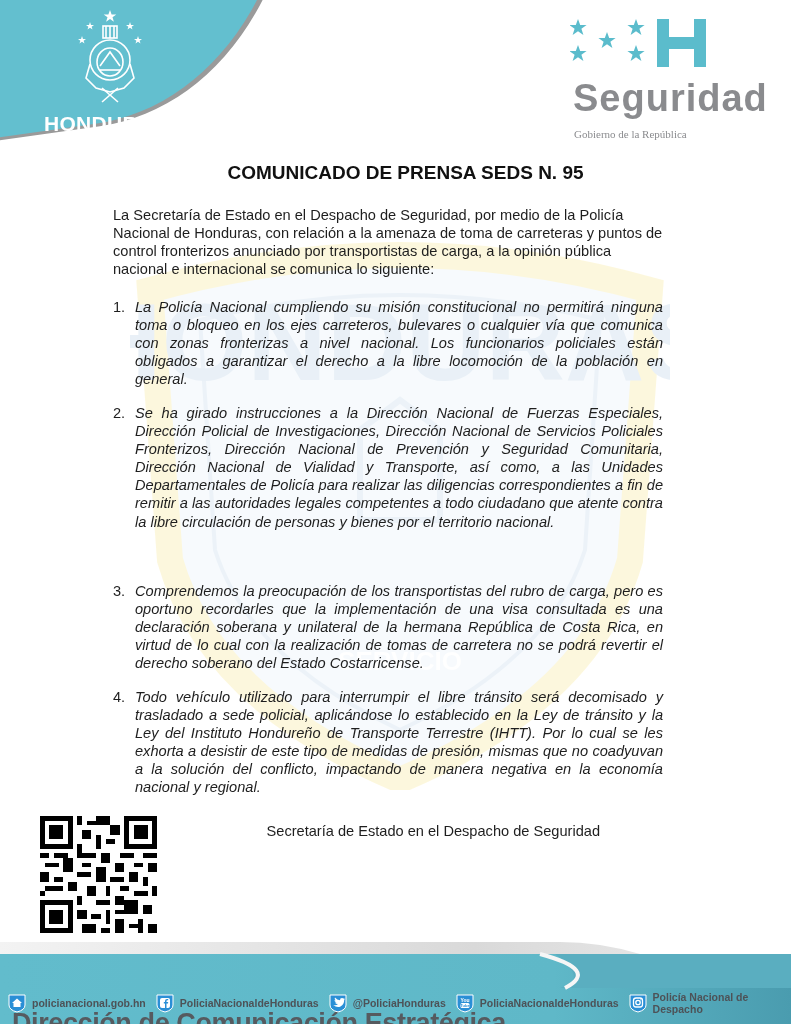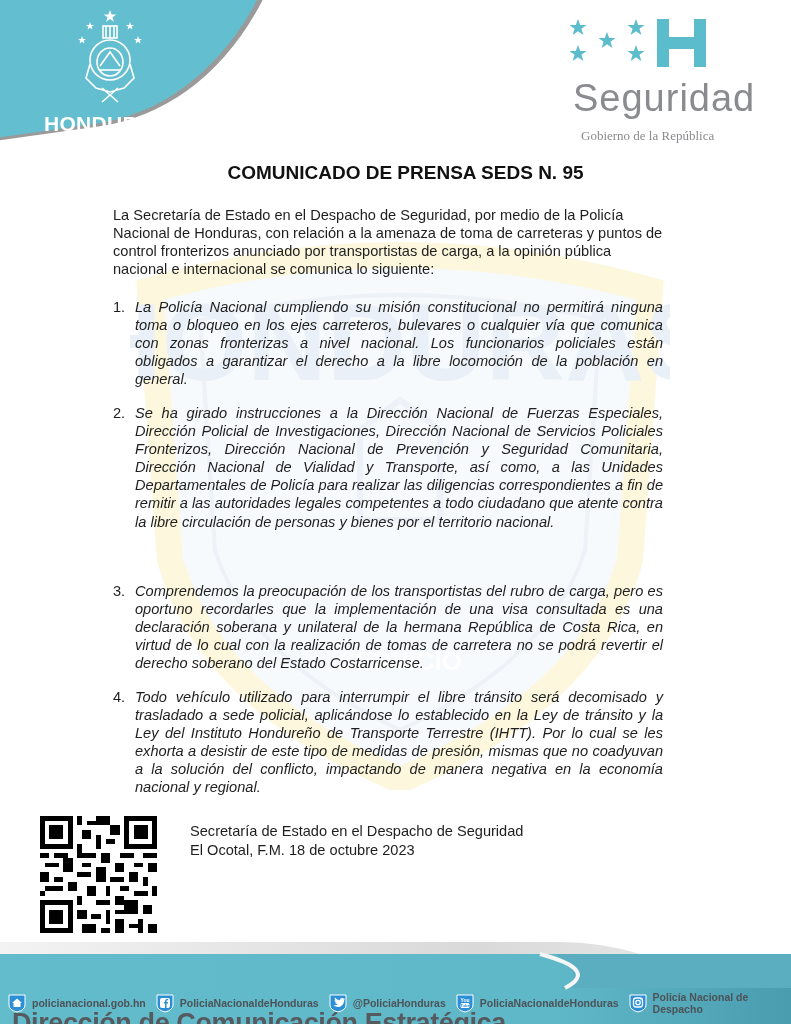--- a/index.html
+++ b/index.html
@@ -27,25 +27,25 @@
   }
   .honduras-word {
     position: absolute; left: 44px; top: 112px;
     color: #ffffff; font-weight: bold; font-size: 21px; letter-spacing: 0.3px;
   }
   
   .hdr-right { position: absolute; left: 570px; top: 15px; width: 220px; height: 135px; }
   .stars-h { position: absolute; left: 0; top: 0; width: 150px; height: 60px; }
   .seguridad {
     position: absolute; left: 3px; top: 62px;
-    font-size: 38px; font-weight: normal; color: #8a8b8e; letter-spacing: 1px;
+    font-size: 38px; font-weight: bold; color: #8a8b8e; letter-spacing: 1px;
   }
   .gobierno {
-    position: absolute; left: 11px; top: 113px;
-    font-family: "Liberation Serif", serif; font-size: 13px; color: #8a8b8e;
+    position: absolute; left: 4px; top: 113px;
+    font-family: "Liberation Serif", serif; font-size: 11px; color: #8a8b8e;
   }
   
   .watermark {
     position: absolute; left: 130px; top: 230px; width: 540px; height: 560px; opacity: 0.16;
   }
   
   .title {
     position: absolute; left: 10px; width: 791px; top: 162px; text-align: center;
     font-size: 19px; font-weight: bold; color: #111;
   }
@@ -58,21 +58,21 @@
   .item .num { width: 22px; flex: none; }
   .item .txt { flex: 1; text-align: justify; font-style: italic; }
   .item1 { top: 298px; }
   .item2 { top: 404px; }
   .item3 { top: 582px; }
   .item4 { top: 688px; }
   
   .qr { position: absolute; left: 40px; top: 816px; width: 117px; height: 117px; }
   
   .sig {
-    position: absolute; left: 190px; width: 410px; top: 822px; text-align: left;
+    position: absolute; left: 190px; width: 410px; top: 822px; text-align: right;
     font-size: 14.6px; line-height: 19px; color: #1e1e1e;
   }
   .sig .motto { font-weight: bold; }
   
   .footer-swoosh {
     position: absolute; left: 0; top: 940px; width: 791px; height: 84px;
   }
   .footer-title {
     position: absolute; left: 12px; top: 1008px;
     font-size: 27px; font-weight: bold; color: #565a5f; letter-spacing: -0.4px;
@@ -224,21 +224,20 @@
       <rect x="13" y="24" width="2" height="1"></rect>
       <rect x="16" y="22" width="2" height="3"></rect>
       <rect x="19" y="23" width="2" height="1"></rect>
       <rect x="21" y="22" width="1" height="3"></rect>
       <rect x="23" y="23" width="2" height="2"></rect>
   </g>
 </svg>
 
 <div class="sig">
   <div>Secretaría de Estado en el Despacho de Seguridad</div>
-  <div>El Ocotal, F.M. 18 de octubre 2023</div>
 </div>
 
 <svg class="footer-swoosh" viewBox="0 0 791 84" preserveAspectRatio="none">
   <defs>
     <linearGradient id="gband" x1="0" y1="0" x2="1" y2="0">
       <stop offset="0" stop-color="#62bccc"></stop>
       <stop offset="0.7" stop-color="#5fb8c8"></stop>
       <stop offset="1" stop-color="#4a9caf"></stop>
     </linearGradient>
     <linearGradient id="ggray" x1="0" y1="0" x2="1" y2="0">

